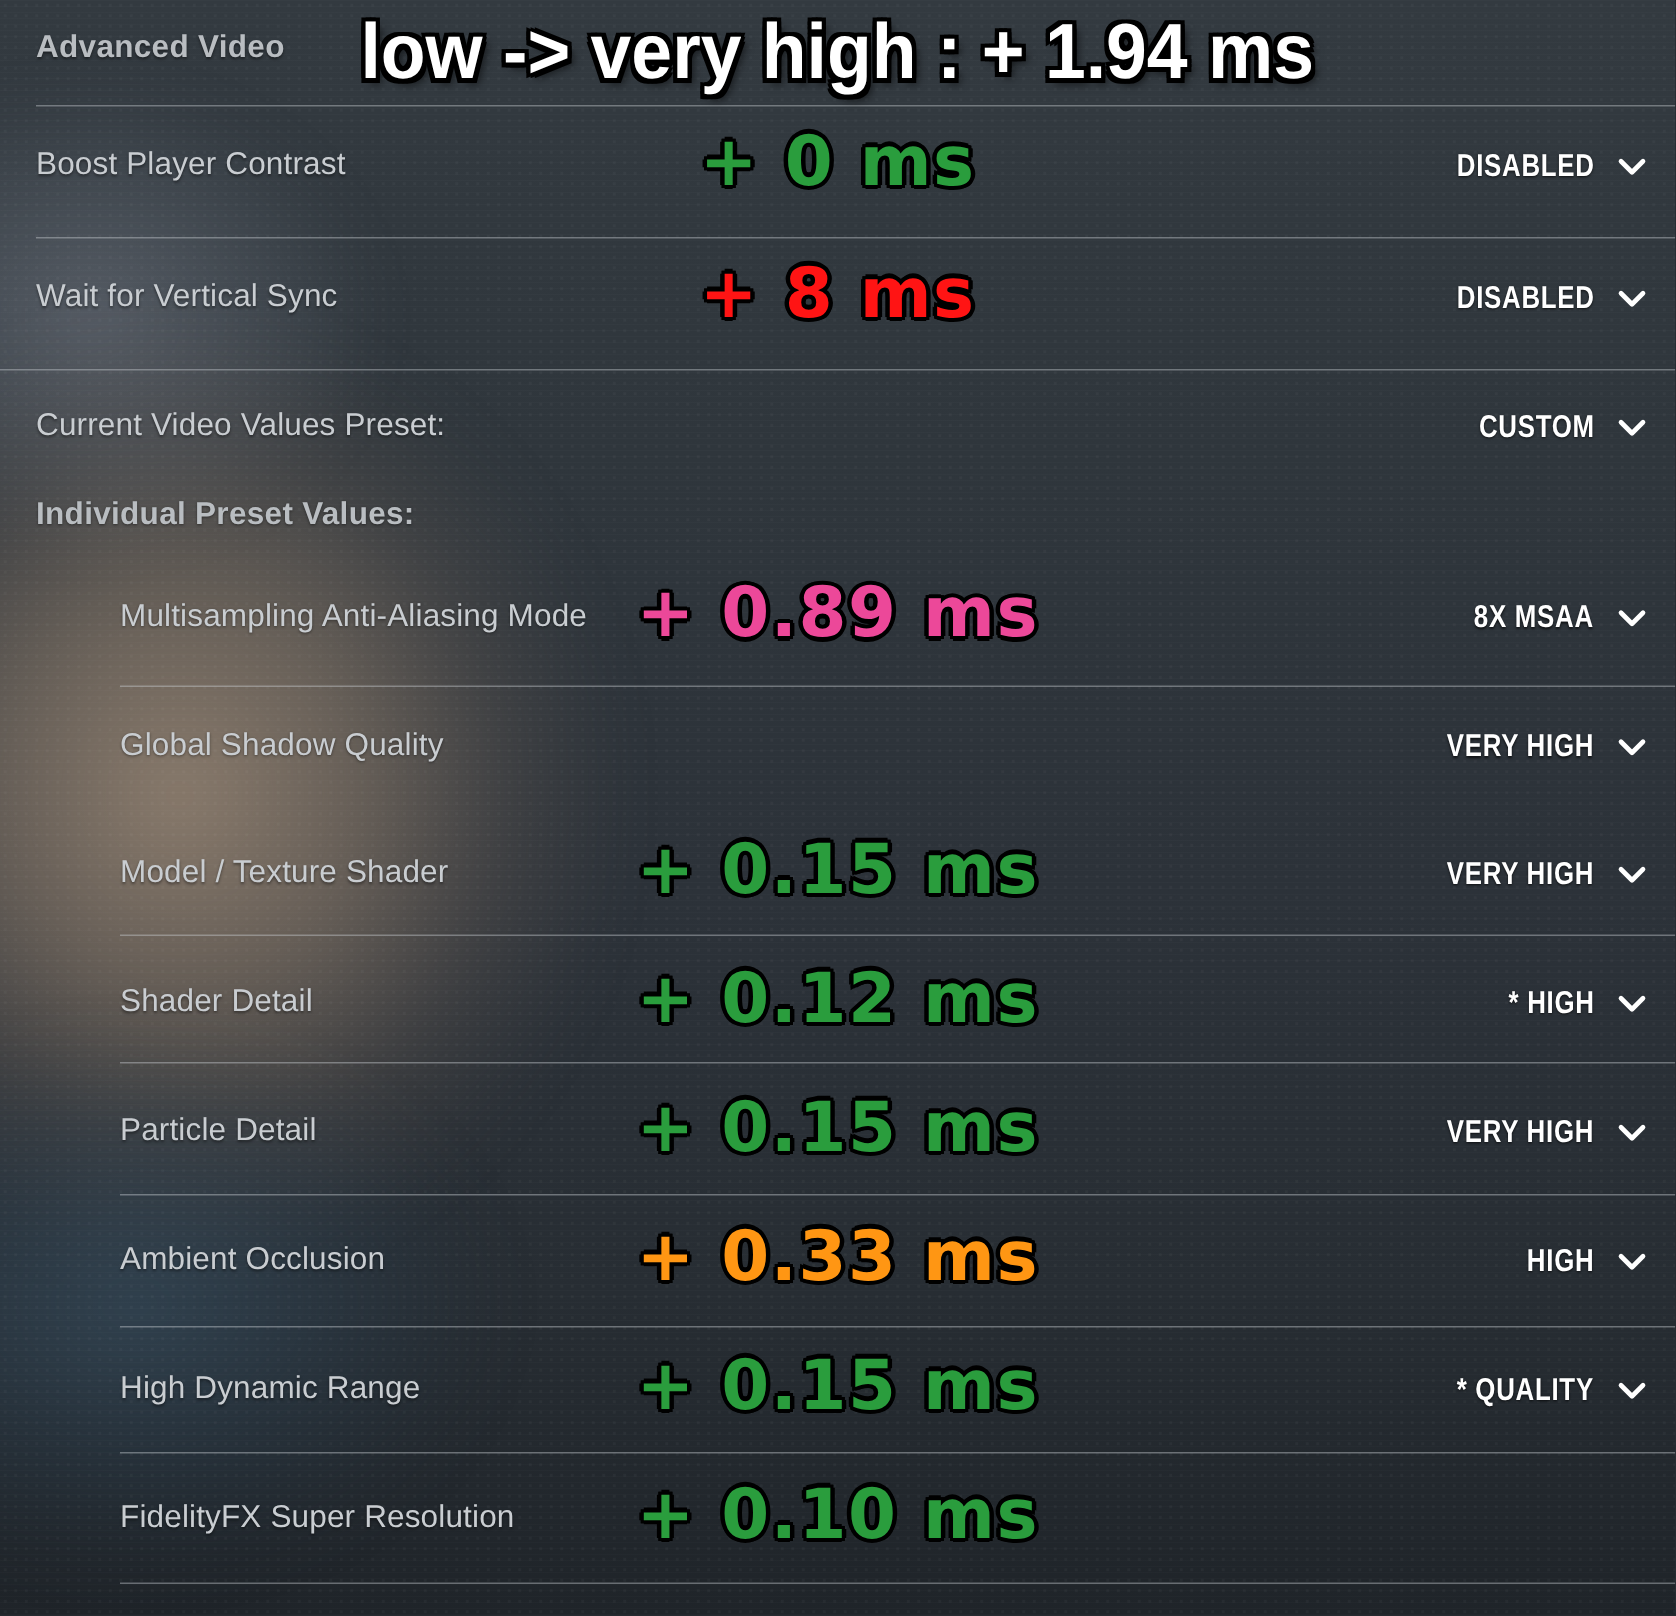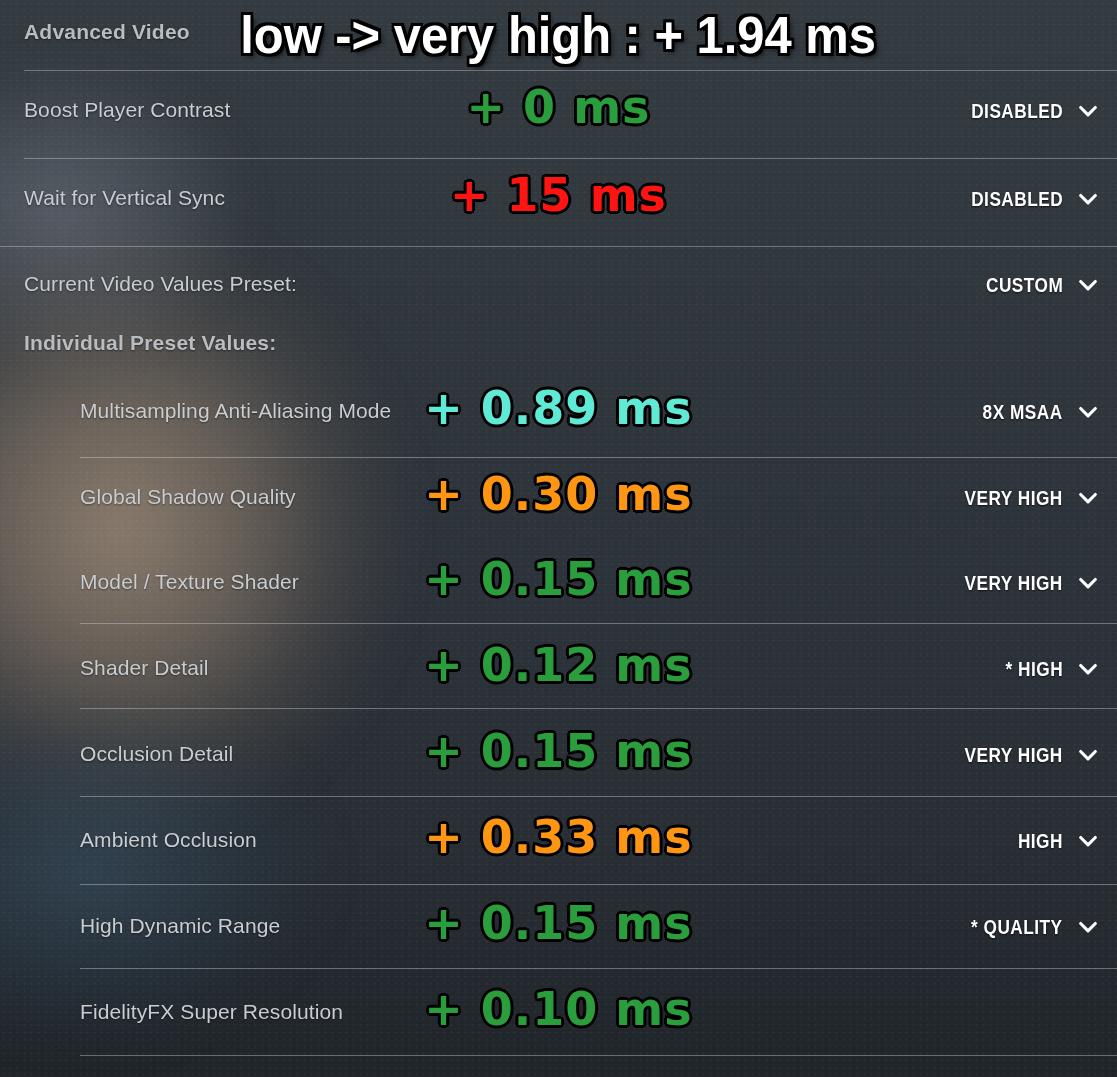--- a/index.html
+++ b/index.html
@@ -190,52 +190,51 @@
       <div class="divider" style="top: 246px; left: 0px; right: 0px;"></div>
       <div class="label" style="top: 186px; left: 24px;">Wait for Vertical Sync</div>
       <div class="dd" style="top: 184px; height: 30px;">
         <span class="dd-text">DISABLED</span>
         <span class="chev">
           <svg viewBox="0 0 24 24" width="22" height="22" aria-hidden="true">
             <path d="M4 8.2 L12 16.2 L20 8.2" fill="none" stroke="#ffffff" stroke-width="3.4" stroke-linecap="round" stroke-linejoin="round"></path>
           </svg>
         </span>
       </div>
-      <div class="msval" style="top: 168px; color: rgb(255, 20, 20);">+ 15 ms</div>
+      <div class="msval" style="top: 168px; color: rgb(255, 20, 20);">+ 8 ms</div>
       <div class="label" style="top: 272px; left: 24px;">Current Video Values Preset:</div>
       <div class="dd" style="top: 270px; height: 30px;">
         <span class="dd-text">CUSTOM</span>
         <span class="chev">
           <svg viewBox="0 0 24 24" width="22" height="22" aria-hidden="true">
             <path d="M4 8.2 L12 16.2 L20 8.2" fill="none" stroke="#ffffff" stroke-width="3.4" stroke-linecap="round" stroke-linejoin="round"></path>
           </svg>
         </span>
       </div>
       <div class="label heading" style="top: 331px; left: 24px;">Individual Preset Values:</div>
       <div class="divider" style="top: 457px; left: 80px; right: 0px;"></div>
       <div class="label indent" style="top: 399px; left: 80px;">Multisampling Anti-Aliasing Mode</div>
       <div class="dd" style="top: 397px; height: 30px;">
         <span class="dd-text">8X MSAA</span>
         <span class="chev">
           <svg viewBox="0 0 24 24" width="22" height="22" aria-hidden="true">
             <path d="M4 8.2 L12 16.2 L20 8.2" fill="none" stroke="#ffffff" stroke-width="3.4" stroke-linecap="round" stroke-linejoin="round"></path>
           </svg>
         </span>
       </div>
-      <div class="msval" style="top: 381px; color: #5eead4;">+ 0.89 ms</div>
+      <div class="msval" style="top: 381px; color: #ec4899;">+ 0.89 ms</div>
       <div class="label indent" style="top: 485px; left: 80px;">Global Shadow Quality</div>
       <div class="dd" style="top: 483px; height: 30px;">
         <span class="dd-text">VERY HIGH</span>
         <span class="chev">
           <svg viewBox="0 0 24 24" width="22" height="22" aria-hidden="true">
             <path d="M4 8.2 L12 16.2 L20 8.2" fill="none" stroke="#ffffff" stroke-width="3.4" stroke-linecap="round" stroke-linejoin="round"></path>
           </svg>
         </span>
       </div>
-      <div class="msval" style="top: 467px; color: rgb(255, 150, 19);">+ 0.30 ms</div>
       <div class="divider" style="top: 623px; left: 80px; right: 0px;"></div>
       <div class="label indent" style="top: 570px; left: 80px;">Model / Texture Shader</div>
       <div class="dd" style="top: 568px; height: 30px;">
         <span class="dd-text">VERY HIGH</span>
         <span class="chev">
           <svg viewBox="0 0 24 24" width="22" height="22" aria-hidden="true">
             <path d="M4 8.2 L12 16.2 L20 8.2" fill="none" stroke="#ffffff" stroke-width="3.4" stroke-linecap="round" stroke-linejoin="round"></path>
           </svg>
         </span>
       </div>
@@ -245,21 +244,21 @@
       <div class="dd" style="top: 654px; height: 30px; justify-content: flex-end;">
         <span class="dd-text">* HIGH</span>
         <span class="chev">
           <svg viewBox="0 0 24 24" width="22" height="22" aria-hidden="true">
             <path d="M4 8.2 L12 16.2 L20 8.2" fill="none" stroke="#ffffff" stroke-width="3.4" stroke-linecap="round" stroke-linejoin="round"></path>
           </svg>
         </span>
       </div>
       <div class="msval" style="top: 638px; color: rgb(42, 157, 61);">+ 0.12 ms</div>
       <div class="divider" style="top: 796px; left: 80px; right: 0px;"></div>
-      <div class="label indent" style="top: 742px; left: 80px;">Occlusion Detail</div>
+      <div class="label indent" style="top: 742px; left: 80px;">Particle Detail</div>
       <div class="dd" style="top: 740px; height: 30px;">
         <span class="dd-text">VERY HIGH</span>
         <span class="chev">
           <svg viewBox="0 0 24 24" width="22" height="22" aria-hidden="true">
             <path d="M4 8.2 L12 16.2 L20 8.2" fill="none" stroke="#ffffff" stroke-width="3.4" stroke-linecap="round" stroke-linejoin="round"></path>
           </svg>
         </span>
       </div>
       <div class="msval" style="top: 724px; color: rgb(42, 157, 61);">+ 0.15 ms</div>
       <div class="divider" style="top: 884px; left: 80px; right: 0px;"></div>

